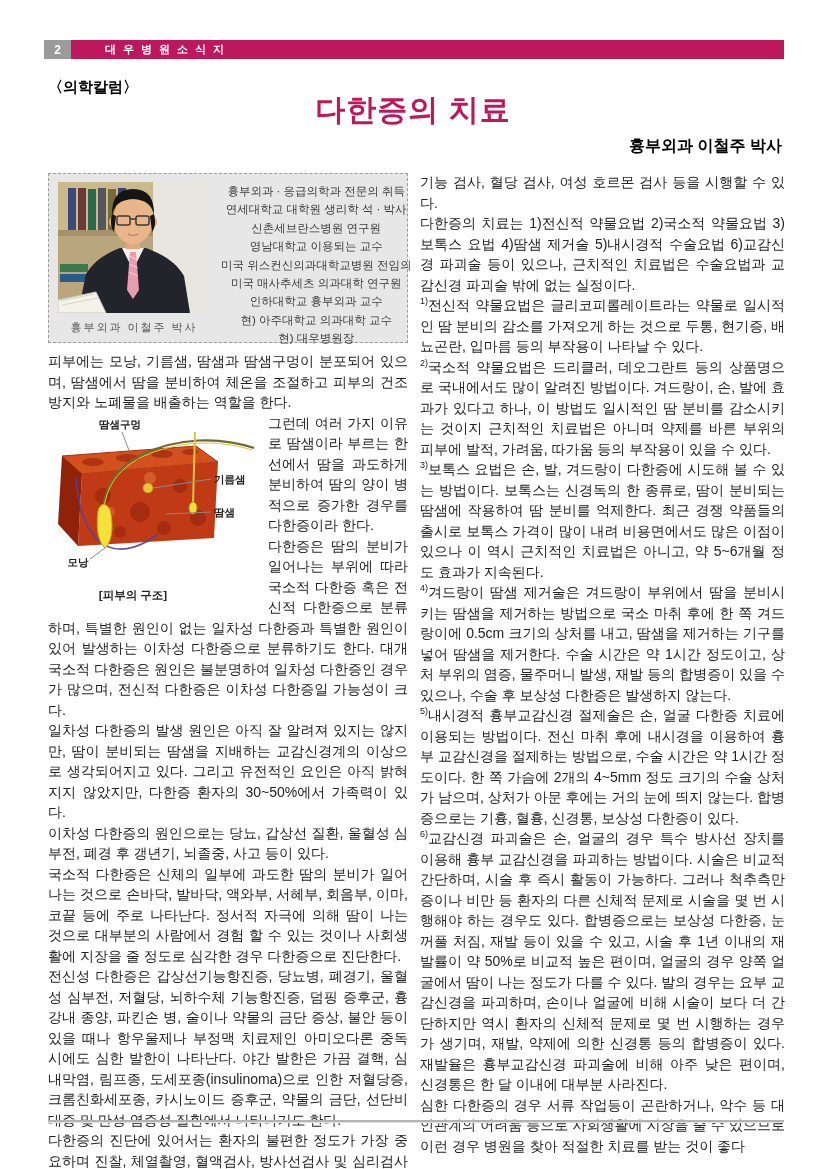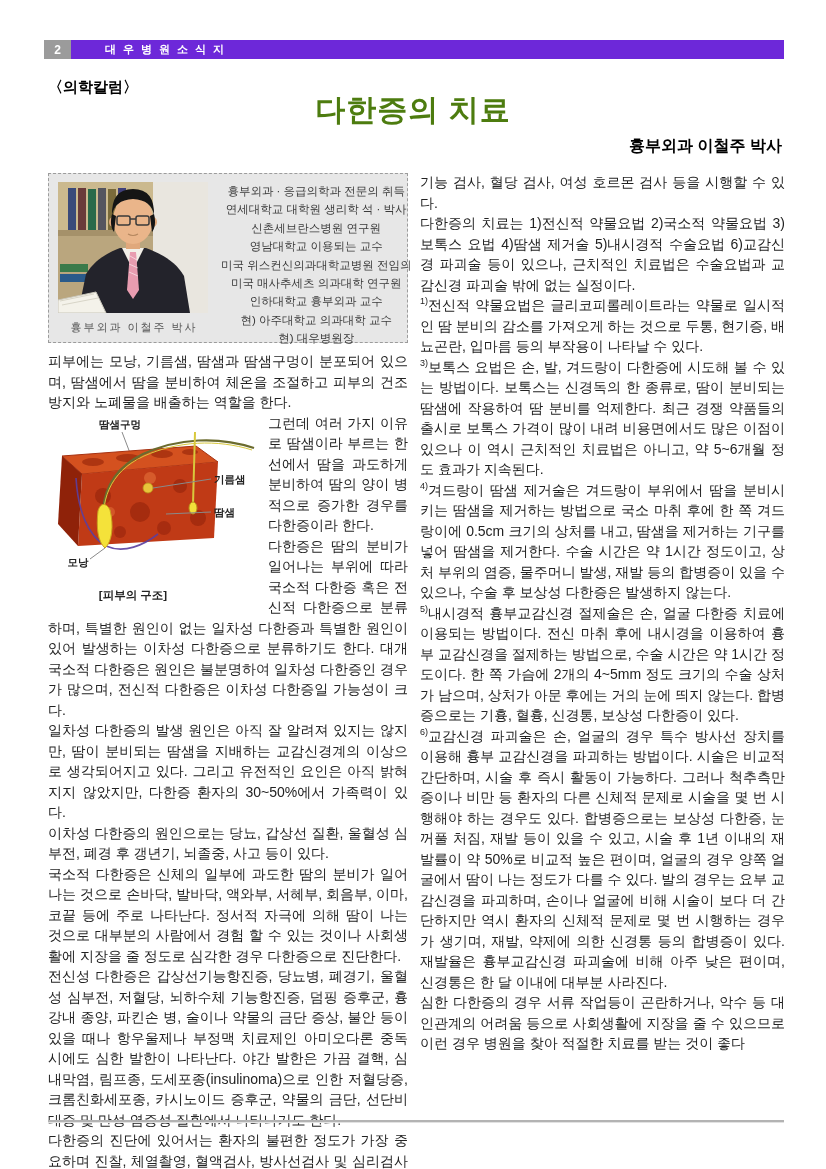--- a/index.html
+++ b/index.html
@@ -5,25 +5,25 @@
   html,body{margin:0;padding:0;}
   body{
     width:826px;height:1169px;position:relative;background:#ffffff;
     font-family:"Liberation Sans","DejaVu Sans",sans-serif;color:#1a1a1a;
     overflow:hidden;
   }
   
   .topbar{position:absolute;left:44px;right:42px;top:40px;height:19px;display:flex;}
   .page-num{width:27px;background:#9b9b9b;color:#fff;font-size:12px;font-weight:bold;
     display:flex;align-items:center;justify-content:center;}
-  .bar-title{flex:1;background:#6d28d9;color:#fff;font-size:11px;font-weight:bold;
+  .bar-title{flex:1;background:#be185d;color:#fff;font-size:11px;font-weight:bold;
     letter-spacing:7px;line-height:19px;padding-left:34px;}
   .section-tag{position:absolute;left:48px;top:78px;font-size:15px;font-weight:bold;color:#000;}
   .main-title{position:absolute;left:0;right:0;top:90px;text-align:center;
-    font-size:30px;font-weight:bold;color:#4d7c0f;letter-spacing:1px;}
+    font-size:30px;font-weight:bold;color:#be185d;letter-spacing:1px;}
   .author-line{position:absolute;right:44px;top:136px;font-size:16px;font-weight:bold;color:#000;}
   
   .col{position:absolute;top:173px;font-size:14px;line-height:20.5px;text-align:justify;
     word-break:break-all;color:#222;}
   .col-left{left:48px;width:360px;}
   .col-right{left:420px;width:365px;top:172px;}
   .body-p{margin:0;}
   sup{font-size:9px;line-height:0;vertical-align:super;}
   
   .profile-box{box-sizing:border-box;height:170px;border:1px dashed #9c9c9c;background:#e7e7e7;
@@ -169,20 +169,21 @@
   <p class="body-p">다한증의 진단에 있어서는 환자의 불편한 정도가 가장 중요하며 진찰, 체열촬영, 혈액검사, 방사선검사 및 심리검사 등으로 진단을 내릴 수 있다. 또한 이차성 다한증을 진단하기 위해서 갑상선</p>
 </div>
 
 <div class="col col-right">
   <p class="body-p">기능 검사, 혈당 검사, 여성 호르몬 검사 등을 시행할 수 있다.</p>
   <p class="body-p">다한증의 치료는 1)전신적 약물요법 2)국소적 약물요법 3)보톡스 요법 4)땀샘 제거술 5)내시경적 수술요법 6)교감신경 파괴술 등이 있으나, 근치적인 치료법은 수술요법과 교감신경 파괴술 밖에 없는 실정이다.</p>
   <div>
 
       <p class="body-p"><sup>1)</sup><span>전신적 약물요법은 글리코피롤레이트라는 약물로 일시적인 땀 분비의 감소를 가져오게 하는 것으로 두통, 현기증, 배뇨곤란, 입마름 등의 부작용이 나타날 수 있다.</span></p>
 
+      <p class="body-p"><sup>2)</sup><span>국소적 약물요법은 드리클러, 데오그란트 등의 상품명으로 국내에서도 많이 알려진 방법이다. 겨드랑이, 손, 발에 효과가 있다고 하나, 이 방법도 일시적인 땀 분비를 감소시키는 것이지 근치적인 치료법은 아니며 약제를 바른 부위의 피부에 발적, 가려움, 따가움 등의 부작용이 있을 수 있다.</span></p>
 
       <p class="body-p"><sup>3)</sup><span>보톡스 요법은 손, 발, 겨드랑이 다한증에 시도해 볼 수 있는 방법이다. 보톡스는 신경독의 한 종류로, 땀이 분비되는 땀샘에 작용하여 땀 분비를 억제한다. 최근 경쟁 약품들의 출시로 보톡스 가격이 많이 내려 비용면에서도 많은 이점이 있으나 이 역시 근치적인 치료법은 아니고, 약 5~6개월 정도 효과가 지속된다.</span></p>
 
       <p class="body-p"><sup>4)</sup><span>겨드랑이 땀샘 제거술은 겨드랑이 부위에서 땀을 분비시키는 땀샘을 제거하는 방법으로 국소 마취 후에 한 쪽 겨드랑이에 0.5cm 크기의 상처를 내고, 땀샘을 제거하는 기구를 넣어 땀샘을 제거한다. 수술 시간은 약 1시간 정도이고, 상처 부위의 염증, 물주머니 발생, 재발 등의 합병증이 있을 수 있으나, 수술 후 보상성 다한증은 발생하지 않는다.</span></p>
 
       <p class="body-p"><sup>5)</sup><span>내시경적 흉부교감신경 절제술은 손, 얼굴 다한증 치료에 이용되는 방법이다. 전신 마취 후에 내시경을 이용하여 흉부 교감신경을 절제하는 방법으로, 수술 시간은 약 1시간 정도이다. 한 쪽 가슴에 2개의 4~5mm 정도 크기의 수술 상처가 남으며, 상처가 아문 후에는 거의 눈에 띄지 않는다. 합병증으로는 기흉, 혈흉, 신경통, 보상성 다한증이 있다.</span></p>
 
       <p class="body-p"><sup>6)</sup><span>교감신경 파괴술은 손, 얼굴의 경우 특수 방사선 장치를 이용해 흉부 교감신경을 파괴하는 방법이다. 시술은 비교적 간단하며, 시술 후 즉시 활동이 가능하다. 그러나 척추측만증이나 비만 등 환자의 다른 신체적 문제로 시술을 몇 번 시행해야 하는 경우도 있다. 합병증으로는 보상성 다한증, 눈꺼풀 처짐, 재발 등이 있을 수 있고, 시술 후 1년 이내의 재발률이 약 50%로 비교적 높은 편이며, 얼굴의 경우 양쪽 얼굴에서 땀이 나는 정도가 다를 수 있다. 발의 경우는 요부 교감신경을 파괴하며, 손이나 얼굴에 비해 시술이 보다 더 간단하지만 역시 환자의 신체적 문제로 몇 번 시행하는 경우가 생기며, 재발, 약제에 의한 신경통 등의 합병증이 있다. 재발율은 흉부교감신경 파괴술에 비해 아주 낮은 편이며, 신경통은 한 달 이내에 대부분 사라진다.</span></p>
     </div>
   <p class="body-p">심한 다한증의 경우 서류 작업등이 곤란하거나, 악수 등 대인관계의 어려움 등으로 사회생활에 지장을 줄 수 있으므로 이런 경우 병원을 찾아 적절한 치료를 받는 것이 좋다</p>

